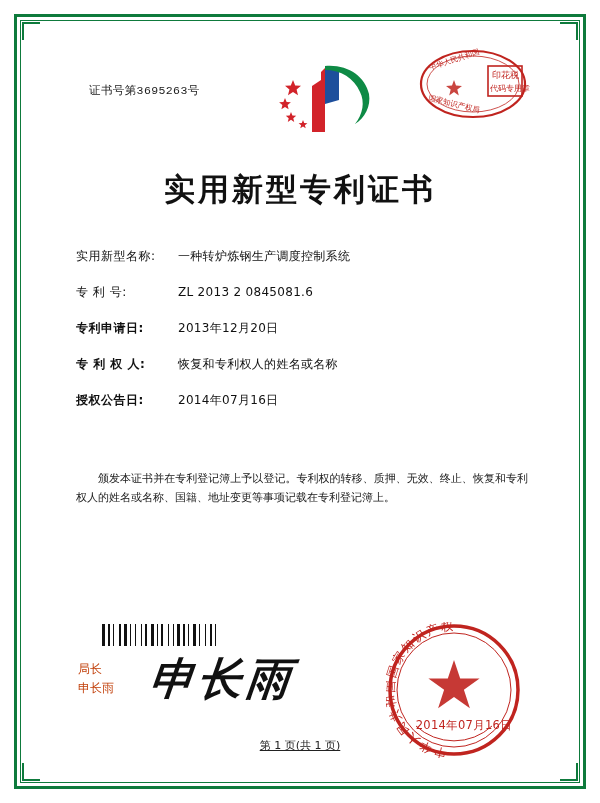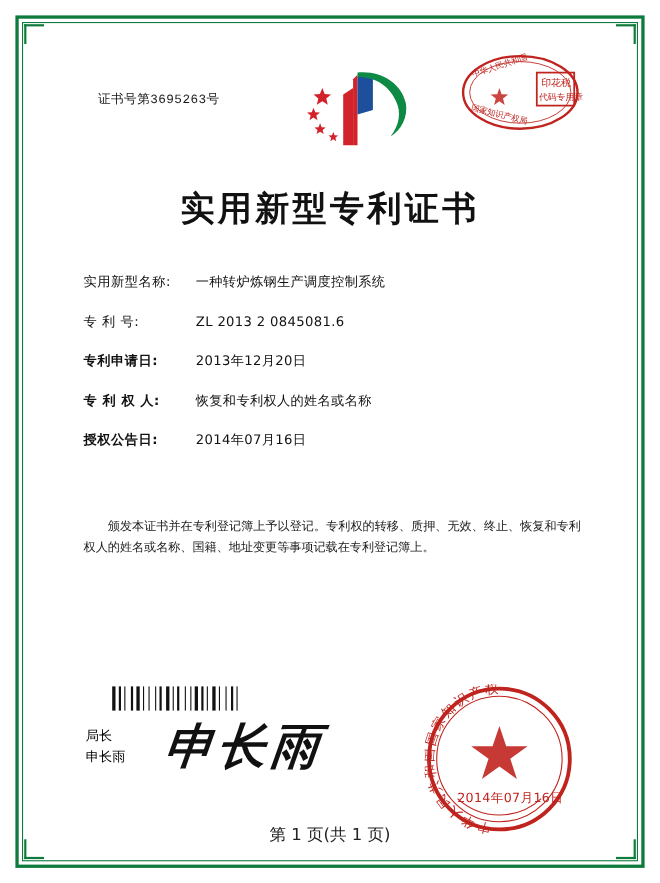--- a/index.html
+++ b/index.html
@@ -168,21 +168,21 @@
     vertical-align: top;
   }
 
   
   .sig-block {
     position: absolute;
     left: 48px;
     top: 630px;
     font-family: "DejaVu Sans", sans-serif;
     font-size: 12px;
-    color: #000000;
+    color: #c2410c;
     line-height: 1.55;
   }
   .handwriting {
     position: absolute;
     left: 120px;
     top: 620px;
     font-family: "DejaVu Serif", serif;
     font-size: 44px;
     font-weight: bold;
     font-style: italic;
@@ -207,25 +207,26 @@
     font-size: 11.5px;
     color: #c0241f;
     letter-spacing: 0.3px;
   }
 
   
   .footer {
     position: absolute;
     left: 0;
     right: 0;
-    bottom: 4px;
+    bottom: 20px;
     text-align: center;
     font-family: "DejaVu Sans", sans-serif;
-    font-size: 15px;
+    font-size: 11px;
     color: #222;
+    text-decoration: underline;
   }
 </style>
 </head>
 <body>
 
 <div class="page">
 
   <div class="border-outer"></div>
   <div class="border-inner"></div>
   <div class="border-corner corner-tl"></div>

